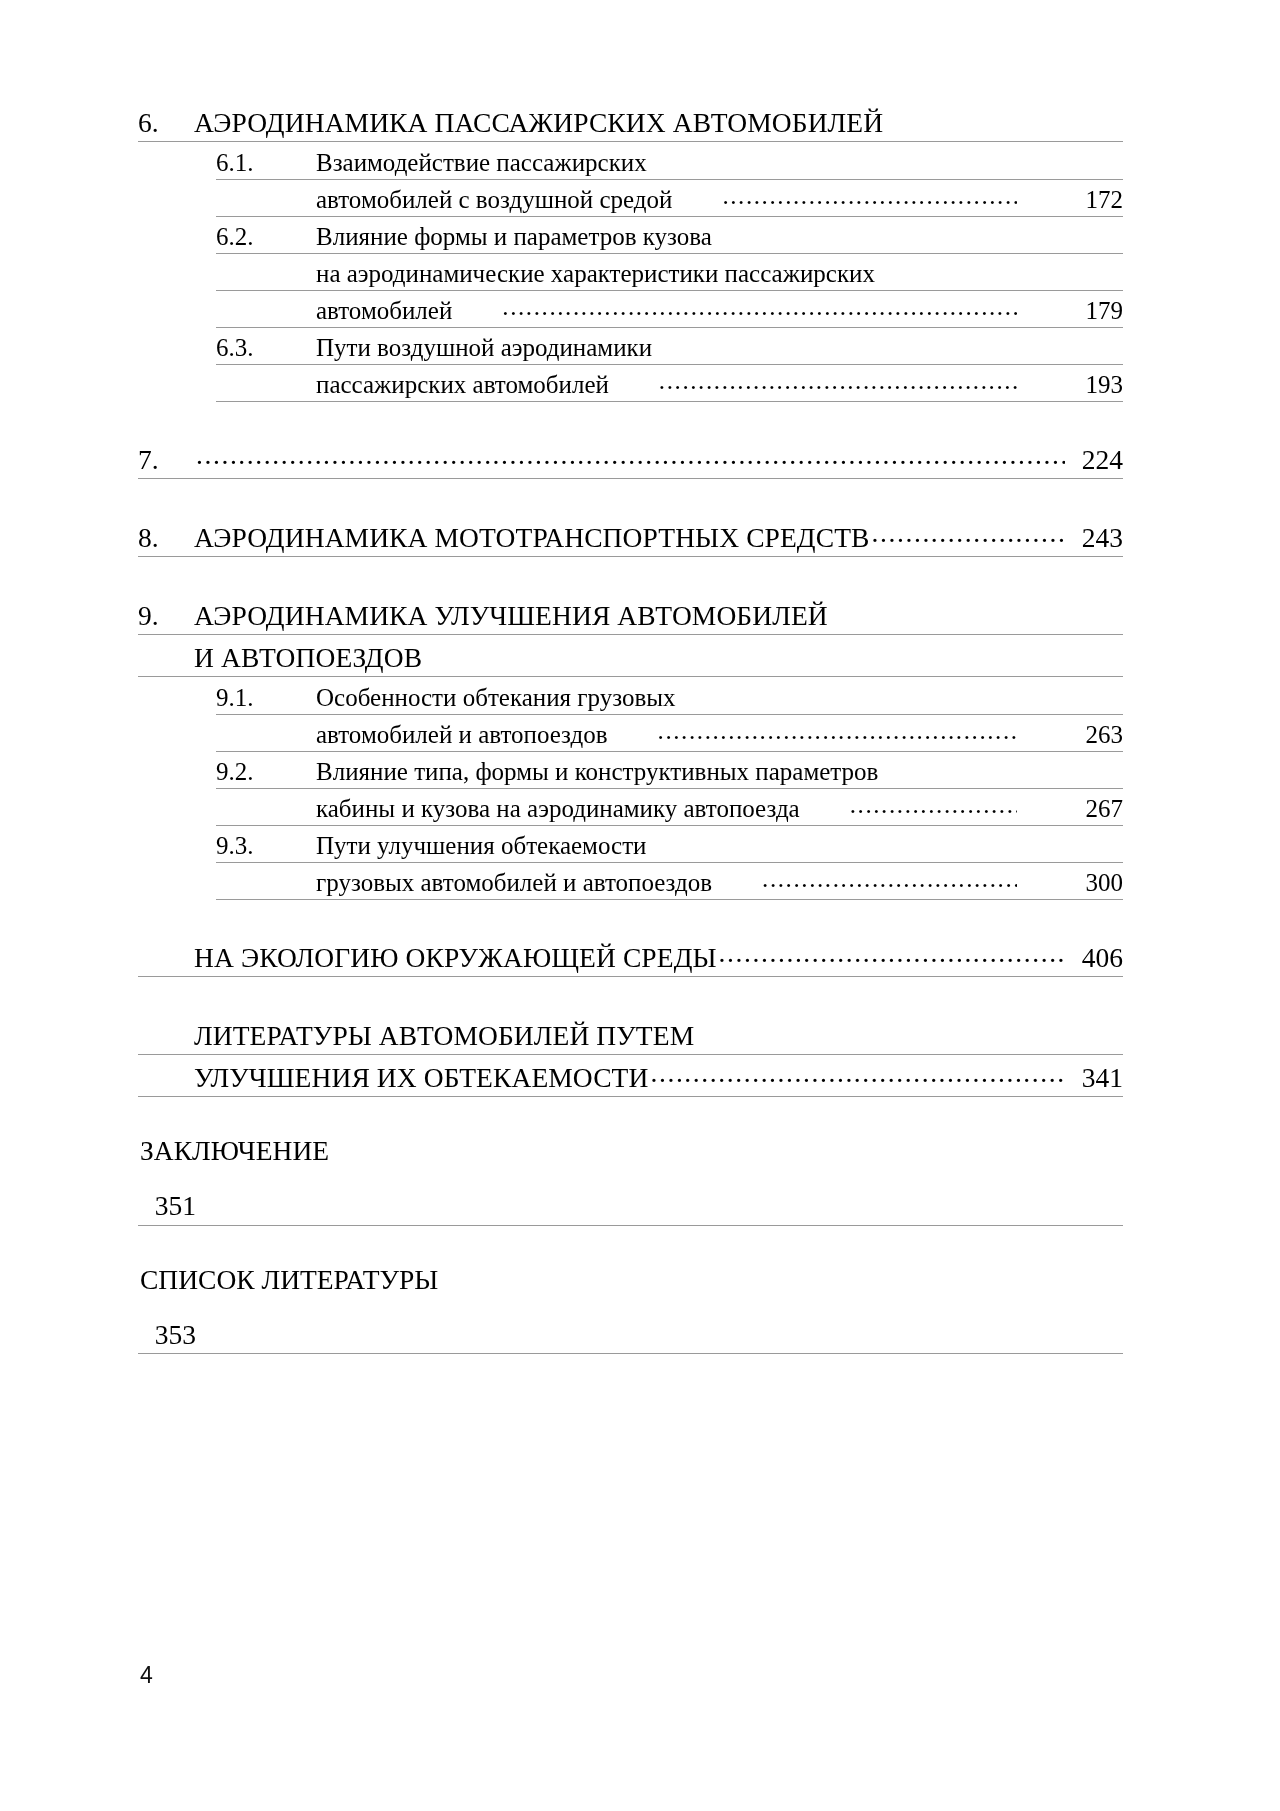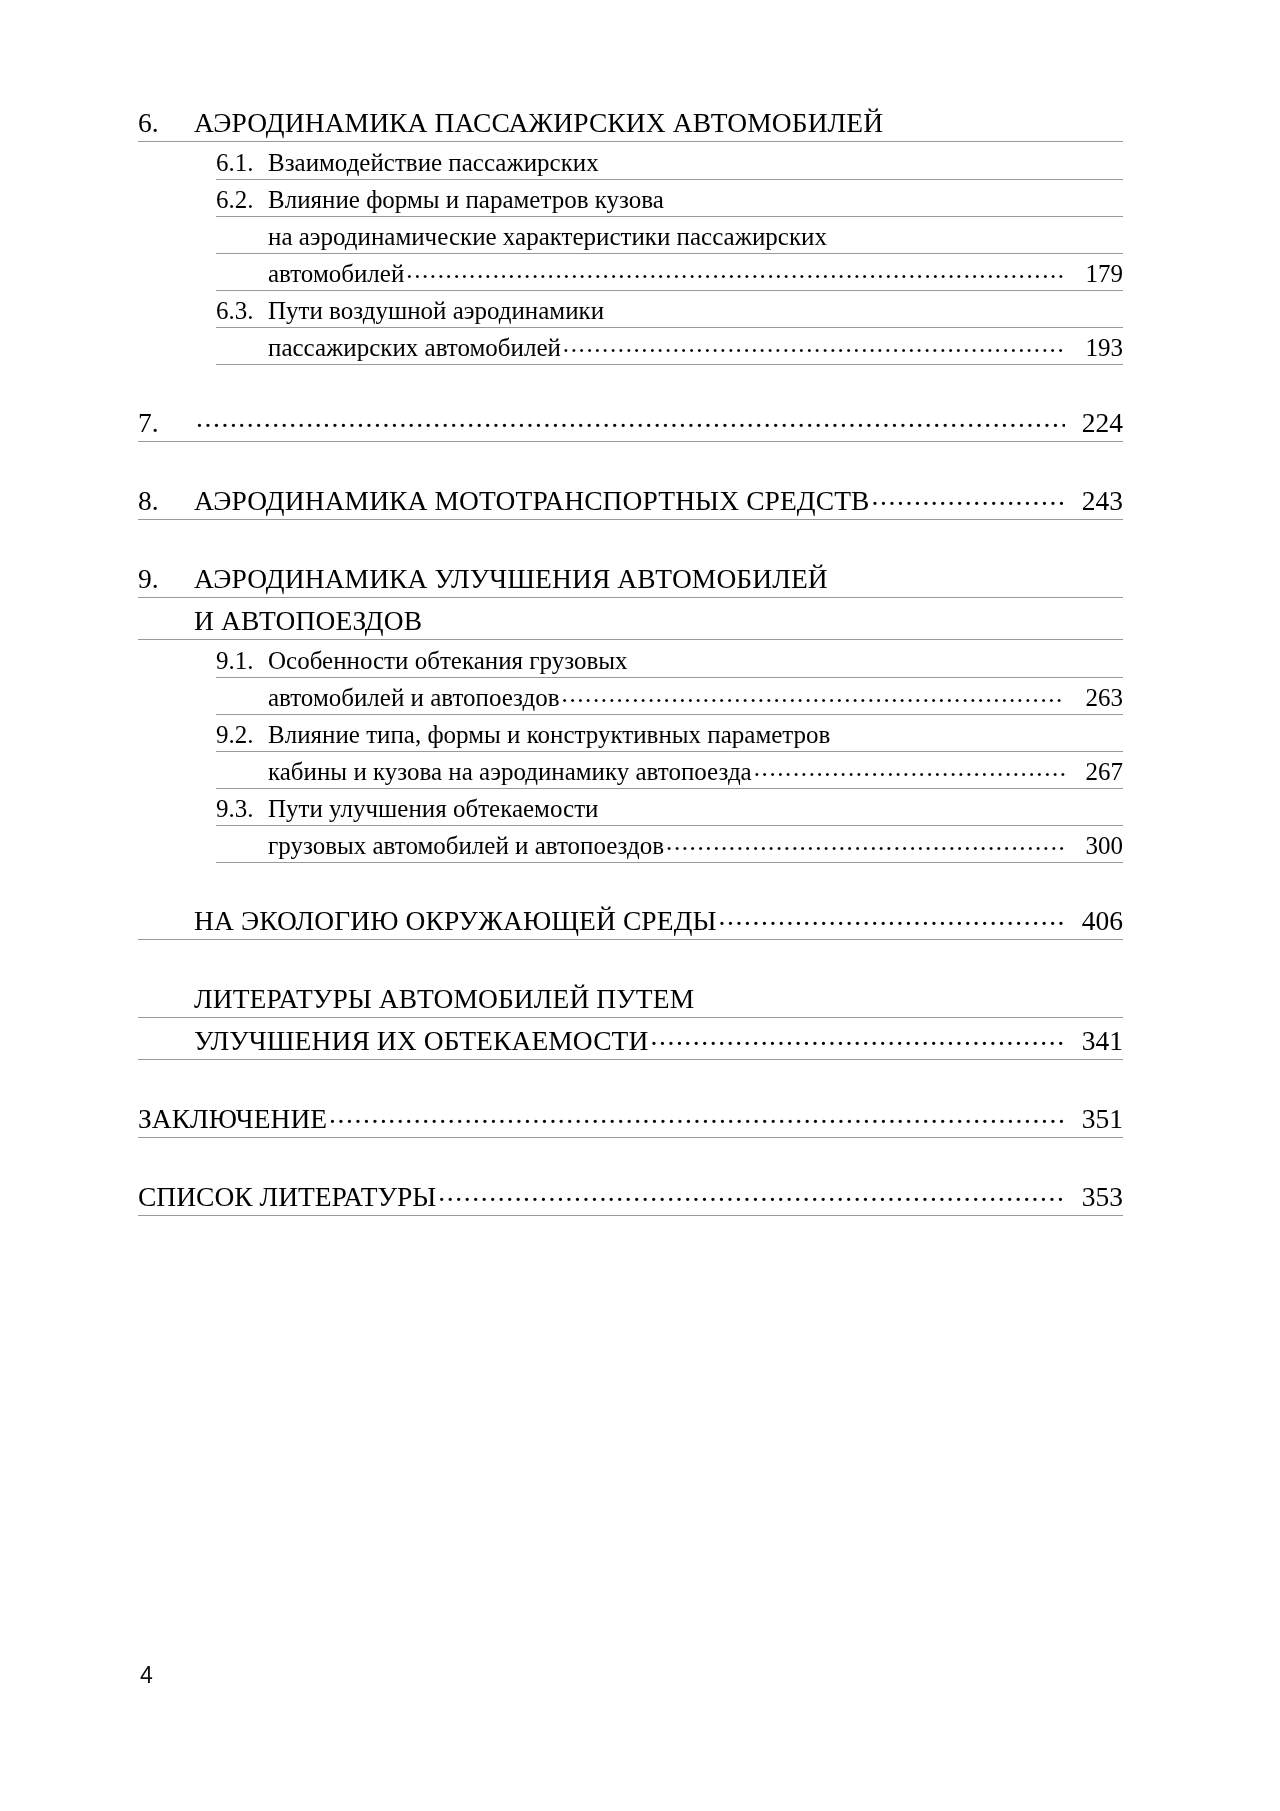--- a/index.html
+++ b/index.html
@@ -64,37 +64,39 @@
     flex: 0 0 56px;
   }
   .lvl1 .txt { letter-spacing: 0.1px; }
 
   
   .lvl2 { margin-left: 78px; }
   .lvl2 .line {
     font-size: 25px;
     padding-bottom: 4px;
     margin-bottom: 3px;
+    gap: 48px;
   }
   .lvl2 .num {
     display: inline-block;
     width: 52px;
     flex: 0 0 52px;
     text-align: left;
   }
   .lvl2 .line.cont .num {
     width: 52px;
     flex: 0 0 52px;
   }
 
   
   .lvl0 .line {
     font-size: 27.5px;
     padding-bottom: 5px;
     margin-bottom: 4px;
+    flex-direction: column;
   }
 
   
   .leader {
     flex: 1 1 auto;
     overflow: hidden;
     position: relative;
     height: 1em;
     margin: 0 2px;
   }
@@ -143,20 +145,26 @@
           <span class="pageno empty"></span>
         </div>
       </div>
       <div class="entry lvl2">
         <div class="line">
           <span class="num">6.1.</span>
           <span class="txt">Взаимодействие пассажирских</span>
           <span class="leader blank"></span>
           <span class="pageno empty"></span>
         </div>
+        <div class="line cont">
+          <span class="num"></span>
+          <span class="txt">автомобилей с воздушной средой</span>
+          <span class="leader"></span>
+          <span class="pageno">172</span>
+        </div>
       </div>
       <div class="entry lvl2">
         <div class="line">
           <span class="num">6.2.</span>
           <span class="txt">Влияние формы и параметров кузова</span>
           <span class="leader blank"></span>
           <span class="pageno empty"></span>
         </div>
         <div class="line cont">
           <span class="num"></span>

